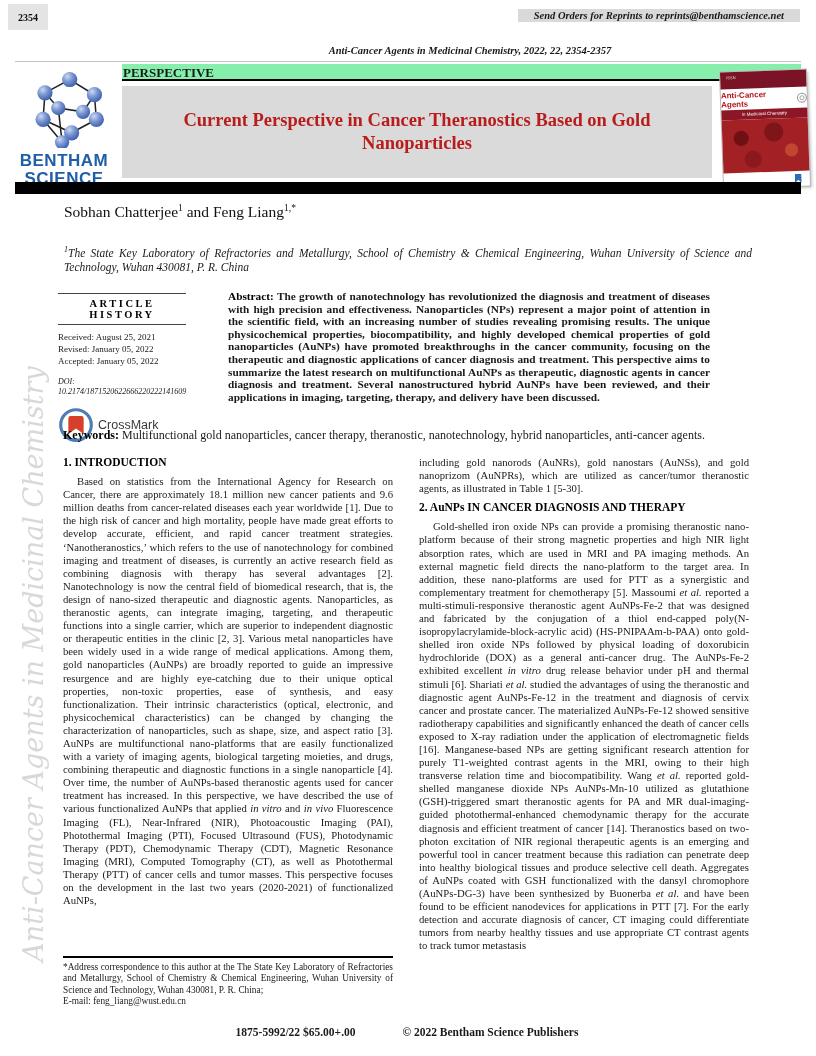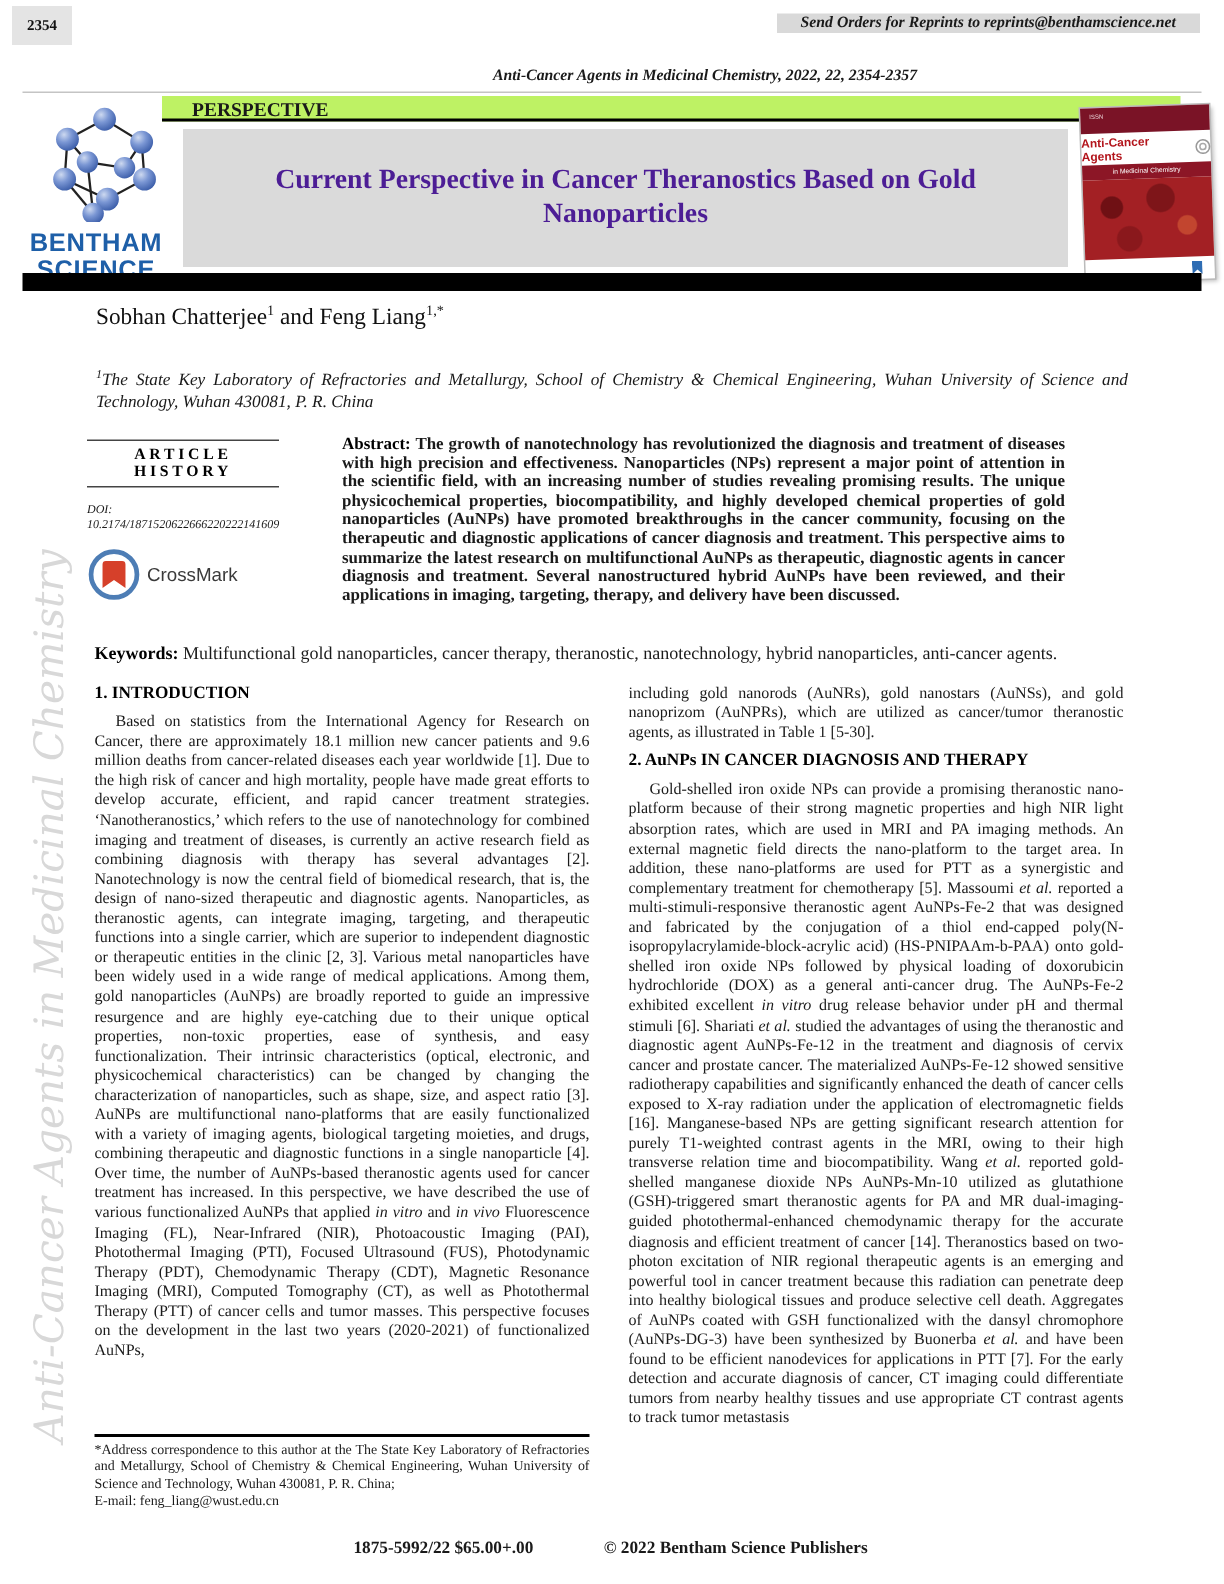--- a/index.html
+++ b/index.html
@@ -10,25 +10,25 @@
   
   .pagenum-box{position:absolute;left:8px;top:4px;width:40px;height:26px;background:#e4e4e4;
     display:flex;align-items:center;justify-content:center;font-weight:bold;font-size:10px;color:#111;}
   .reprint{position:absolute;right:16px;top:9px;background:#d9d9d9;padding:1px 16px;
     font-weight:bold;font-style:italic;font-size:10.5px;}
   .journal-line{position:absolute;left:150px;top:45px;width:640px;text-align:center;
     font-weight:bold;font-style:italic;font-size:10.5px;}
   .hairline{position:absolute;left:15px;top:61px;width:786px;height:1px;background:#c4c4c4;}
 
   
-  .persp-bar{position:absolute;left:108px;top:64px;width:679px;height:17px;background:#bef264;
-    border-bottom:2px solid #000;font-weight:bold;font-size:13px;line-height:17px;padding-left:20px;box-sizing:border-box;}
+  .persp-bar{position:absolute;left:122px;top:64px;width:679px;height:17px;background:#86efac;
+    border-bottom:2px solid #000;font-weight:bold;font-size:13px;line-height:17px;padding-left:1px;box-sizing:border-box;}
   .title-box{position:absolute;left:122px;top:86px;width:590px;height:92px;background:#dadada;
     display:flex;align-items:center;justify-content:center;text-align:center;}
-  .title-box h1{font-size:18.5px;margin:16px;padding:0 24px;line-height:1.25;color:#4c1d95;}
+  .title-box h1{font-size:18.5px;margin:16px;padding:0 24px;line-height:1.25;color:#b91c1c;}
   .logo{position:absolute;left:12px;top:70px;width:104px;text-align:center;}
   .logo .wordmark{font-family:"Liberation Sans","DejaVu Sans",sans-serif;font-weight:bold;
     color:#1e5fa8;font-size:17px;line-height:18px;letter-spacing:.5px;}
   .blackbar{position:absolute;left:15px;top:182px;width:786px;height:12px;background:#000;}
 
   
   .cover{position:absolute;left:722px;top:71px;width:86px;height:116px;background:#fff;
     transform:rotate(-2deg);box-shadow:0 0 0 1px #bbb,2px 2px 3px rgba(0,0,0,.25);font-family:"Liberation Sans",sans-serif;}
   .cover .band-top{height:17px;background:#7a1326;}
   .cover .band-top span{display:block;color:#e8cfd4;font-size:4px;padding:3px 0 0 6px;}
@@ -159,20 +159,25 @@
     <span>Sobhan Chatterjee</span><sup>1</sup><span> and </span><span>Feng Liang</span><sup>1,*</sup>
   </div>
   <div class="affiliation">
     <sup>1</sup><span>The State Key Laboratory of Refractories and Metallurgy, School of Chemistry &amp; Chemical Engineering, Wuhan University of Science and Technology, Wuhan 430081, P. R. China</span>
   </div>
 
   <div class="history">
     <div class="rule"></div>
     <h3>ARTICLE HISTORY</h3>
     <div class="rule"></div>
+    <div class="dates">
+      <div>Received: August 25, 2021</div>
+      <div>Revised: January 05, 2022</div>
+      <div>Accepted: January 05, 2022</div>
+    </div>
     <div class="doi">
       <div>DOI:</div>
       <div>10.2174/1871520622666220222141609</div>
     </div>
     <div class="crossmark">
       <svg width="36" height="36" viewBox="0 0 40 40">
         <circle cx="20" cy="20" r="17" fill="#fff" stroke="#4d7db5" stroke-width="3.5"></circle>
         <path d="M14 10 h12 a2.5 2.5 0 0 1 2.5 2.5 V30 l-8.5 -6 -8.5 6 V12.5 A2.5 2.5 0 0 1 14 10 Z" fill="#d6402a"></path>
       </svg>
       <span class="cm-text">CrossMark</span>

